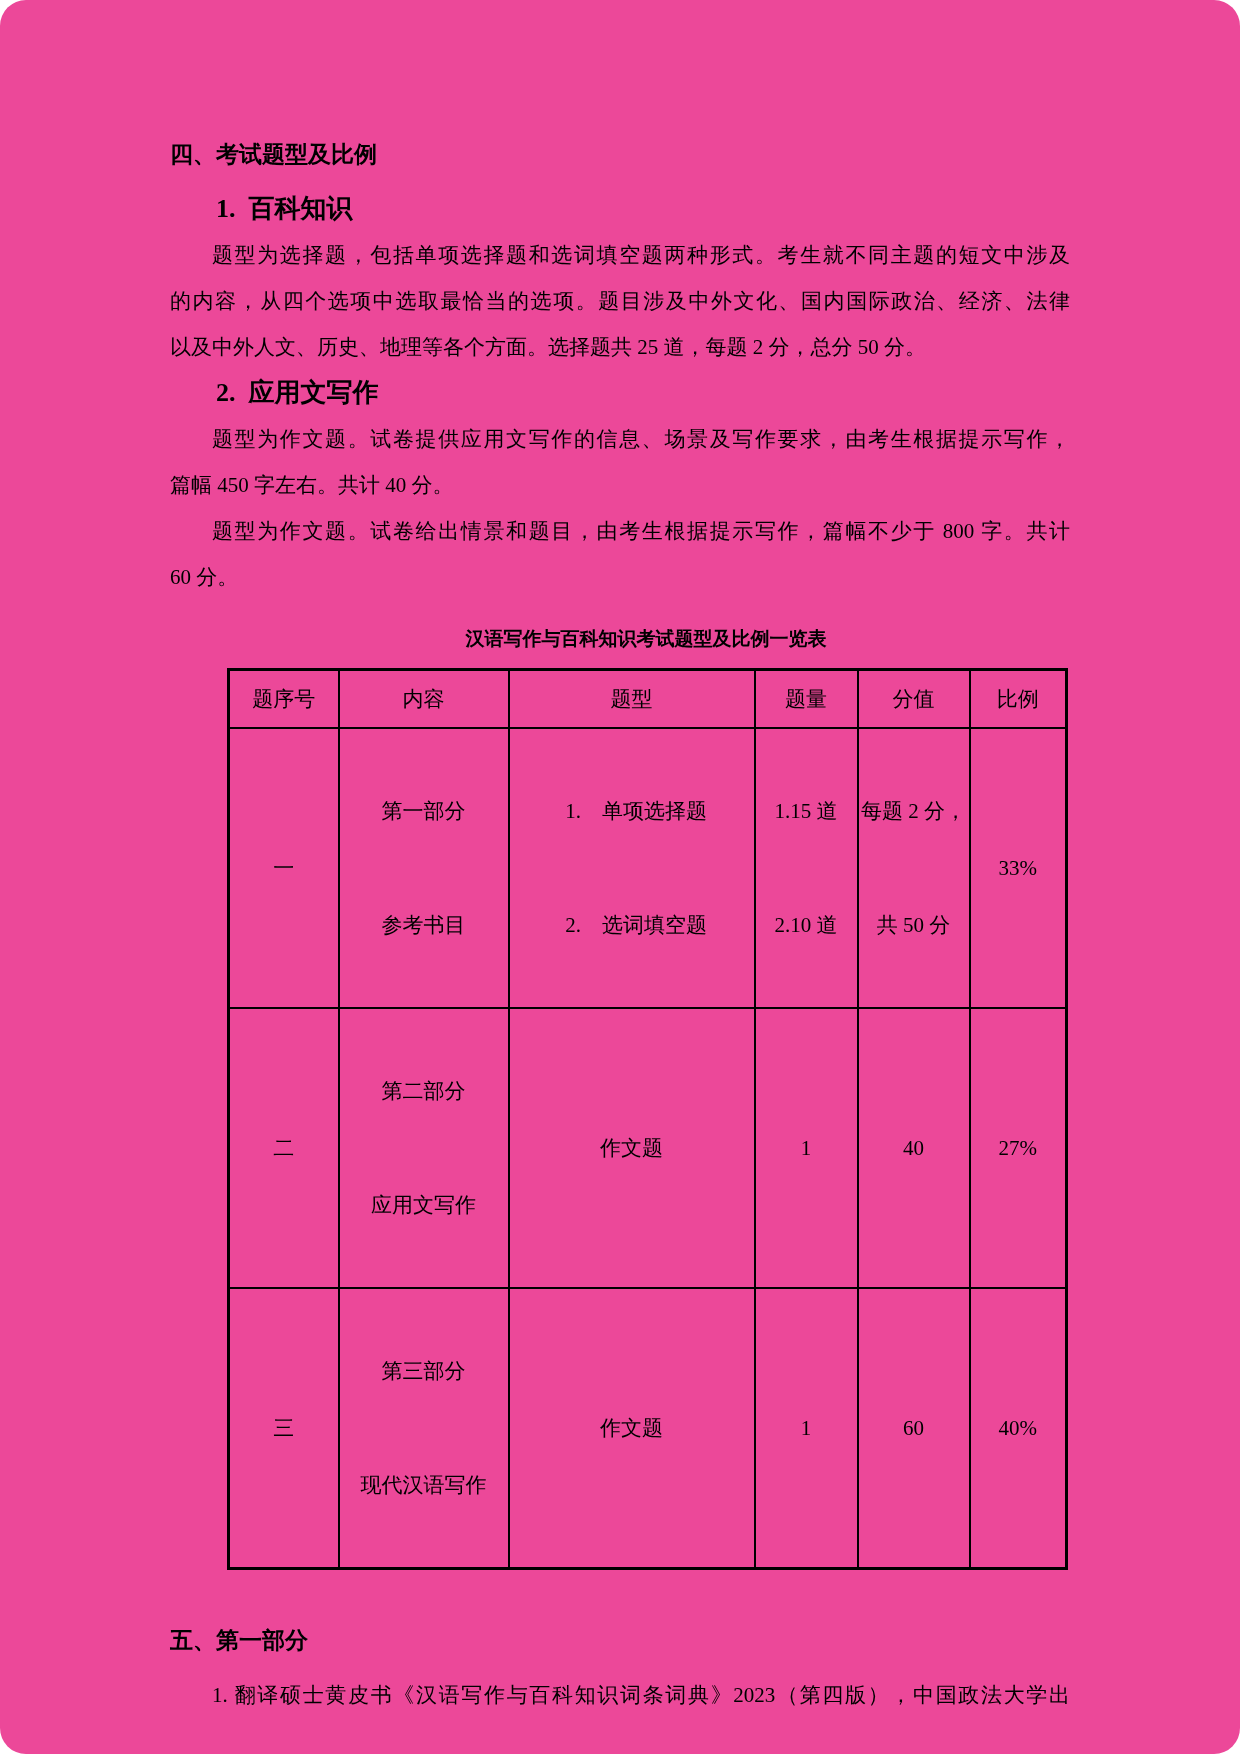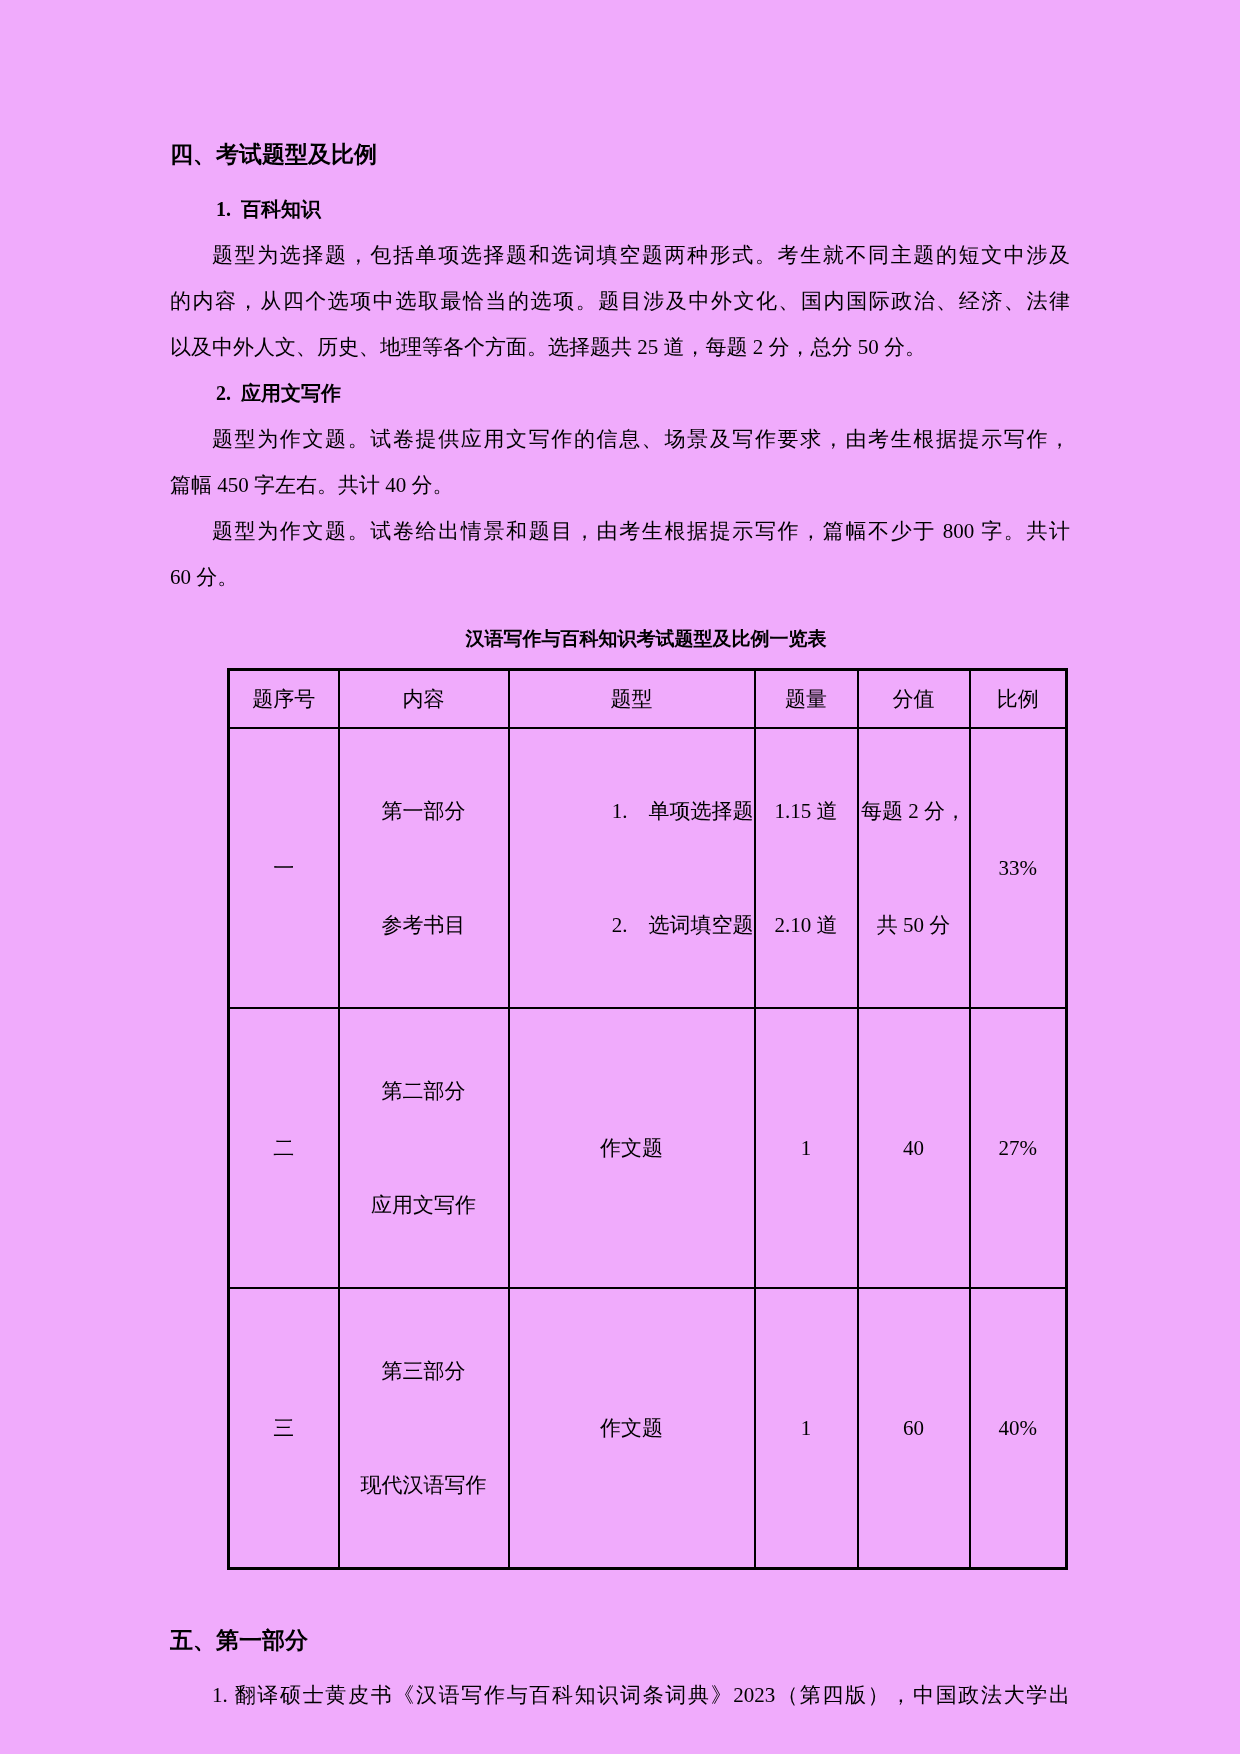--- a/index.html
+++ b/index.html
@@ -1,44 +1,45 @@
 <!DOCTYPE html>
 <html><head>
 <meta charset="utf-8">
 <style>
   html, body { margin:0; padding:0; background:#ffffff; }
   .page {
-    width:1240px; height:1754px; background:#f0abfc; position:relative;
+    width:1240px; height:1754px; background:#ec4899; position:relative;
     overflow:hidden; color:#000000;
     font-family:"Liberation Serif","DejaVu Serif",serif;
+    border-radius:26px;
   }
   .content { position:absolute; left:170px; top:138px; width:900px; }
   .h-main { font-size:23px; font-weight:700; line-height:34px; margin:0 0 14px 0; }
-  .subhead { font-size:20px; font-weight:700; line-height:46px; padding-left:46px; }
+  .subhead { font-size:26px; font-weight:700; line-height:46px; padding-left:46px; }
   .pline { font-size:21px; line-height:46px; white-space:pre-wrap; }
   .j { text-align:justify; text-align-last:justify; }
   .l { text-align:center; text-align-last:left; }
   .first { text-indent:42px; }
   .table-title {
     font-size:19px; font-weight:700; line-height:46px; text-align:center;
     width:838px; margin:16px 0 0 57px;
   }
   table.exam {
     border-collapse:collapse; table-layout:fixed; width:838px;
     margin:6px 0 0 57px; border:3px solid #000000;
   }
   .exam td {
     border:2px solid #000000; font-size:21px; font-weight:400;
     text-align:center; vertical-align:middle; padding:0; white-space:pre-wrap;
   }
   .exam tr.hdr td { height:56px;text-align:center; }
   .exam tr.r1 td { height:136px; }
   .exam tr.r2 td, .exam tr.r3 td { height:126px; }
   .cl { line-height:64px; }
-  .exam td.ltypes { text-align:right; padding-left:9px; }
+  .exam td.ltypes { text-align:center; padding-left:9px; }
   .h5 { margin-top:54px; margin-bottom:14px; }
 </style>
 </head>
 <body>
 
 <div class="page">
   <div class="content">
 
     <div class="h-main">四、考试题型及比例</div>
 

